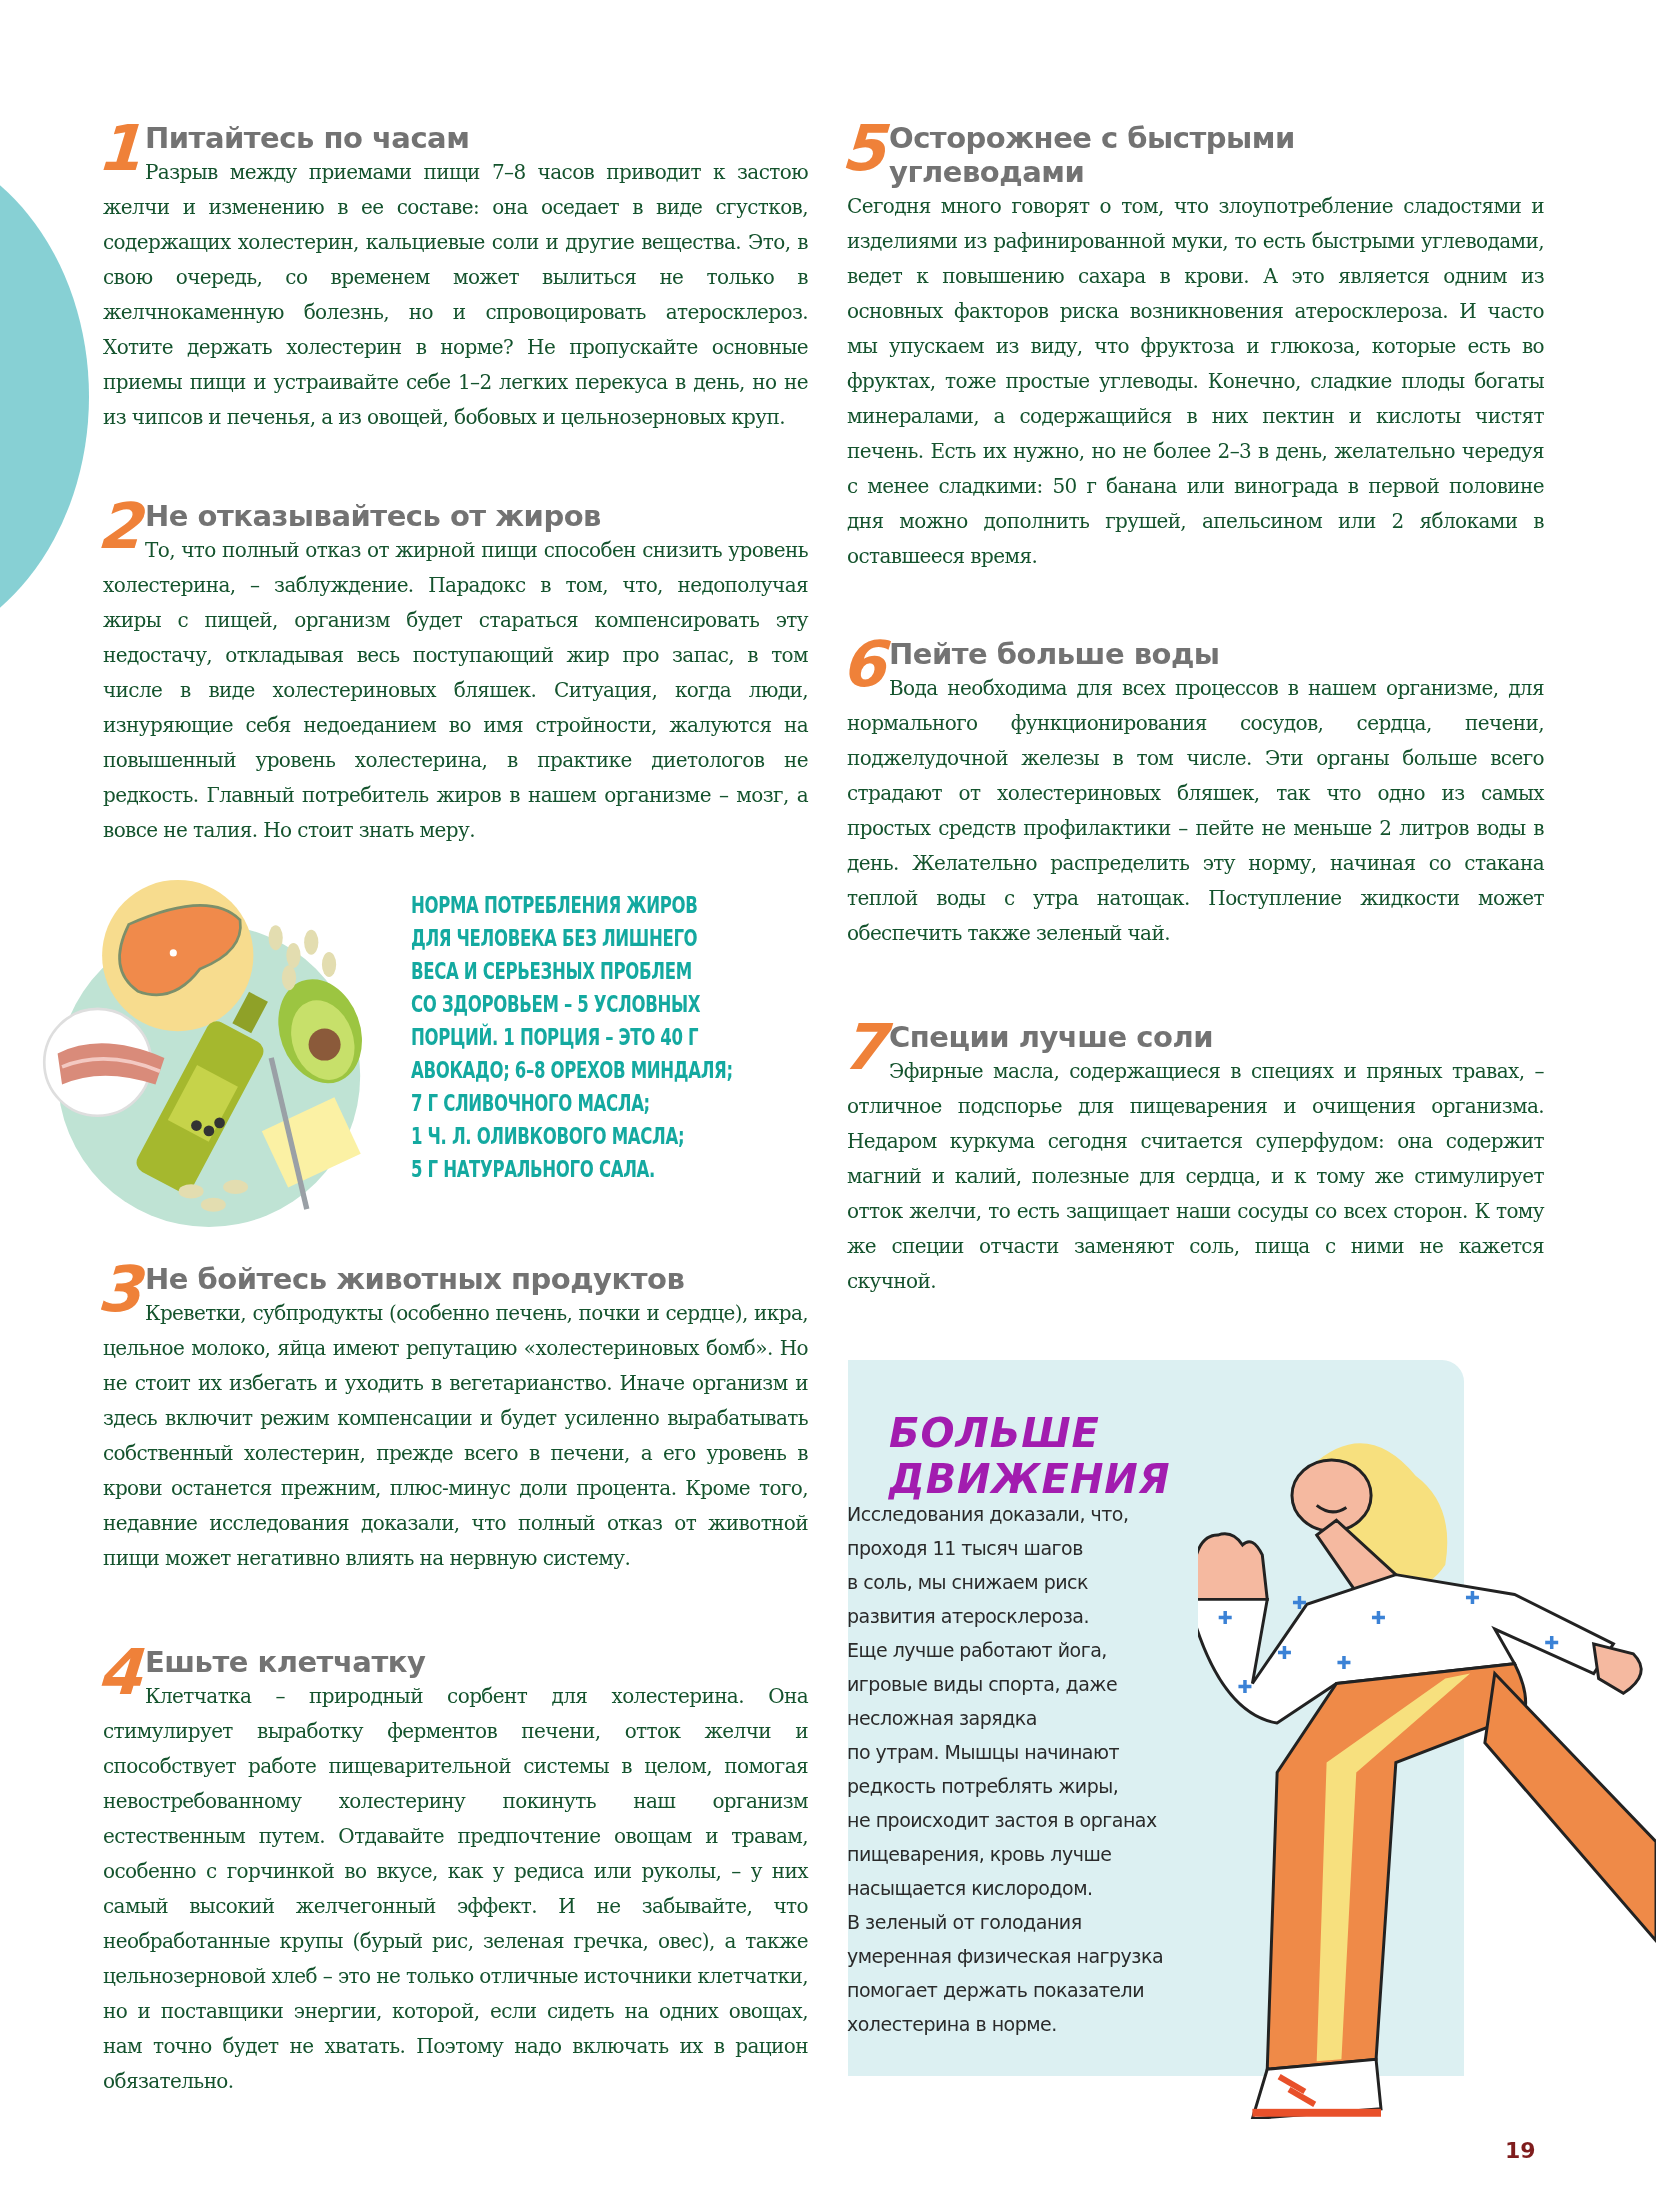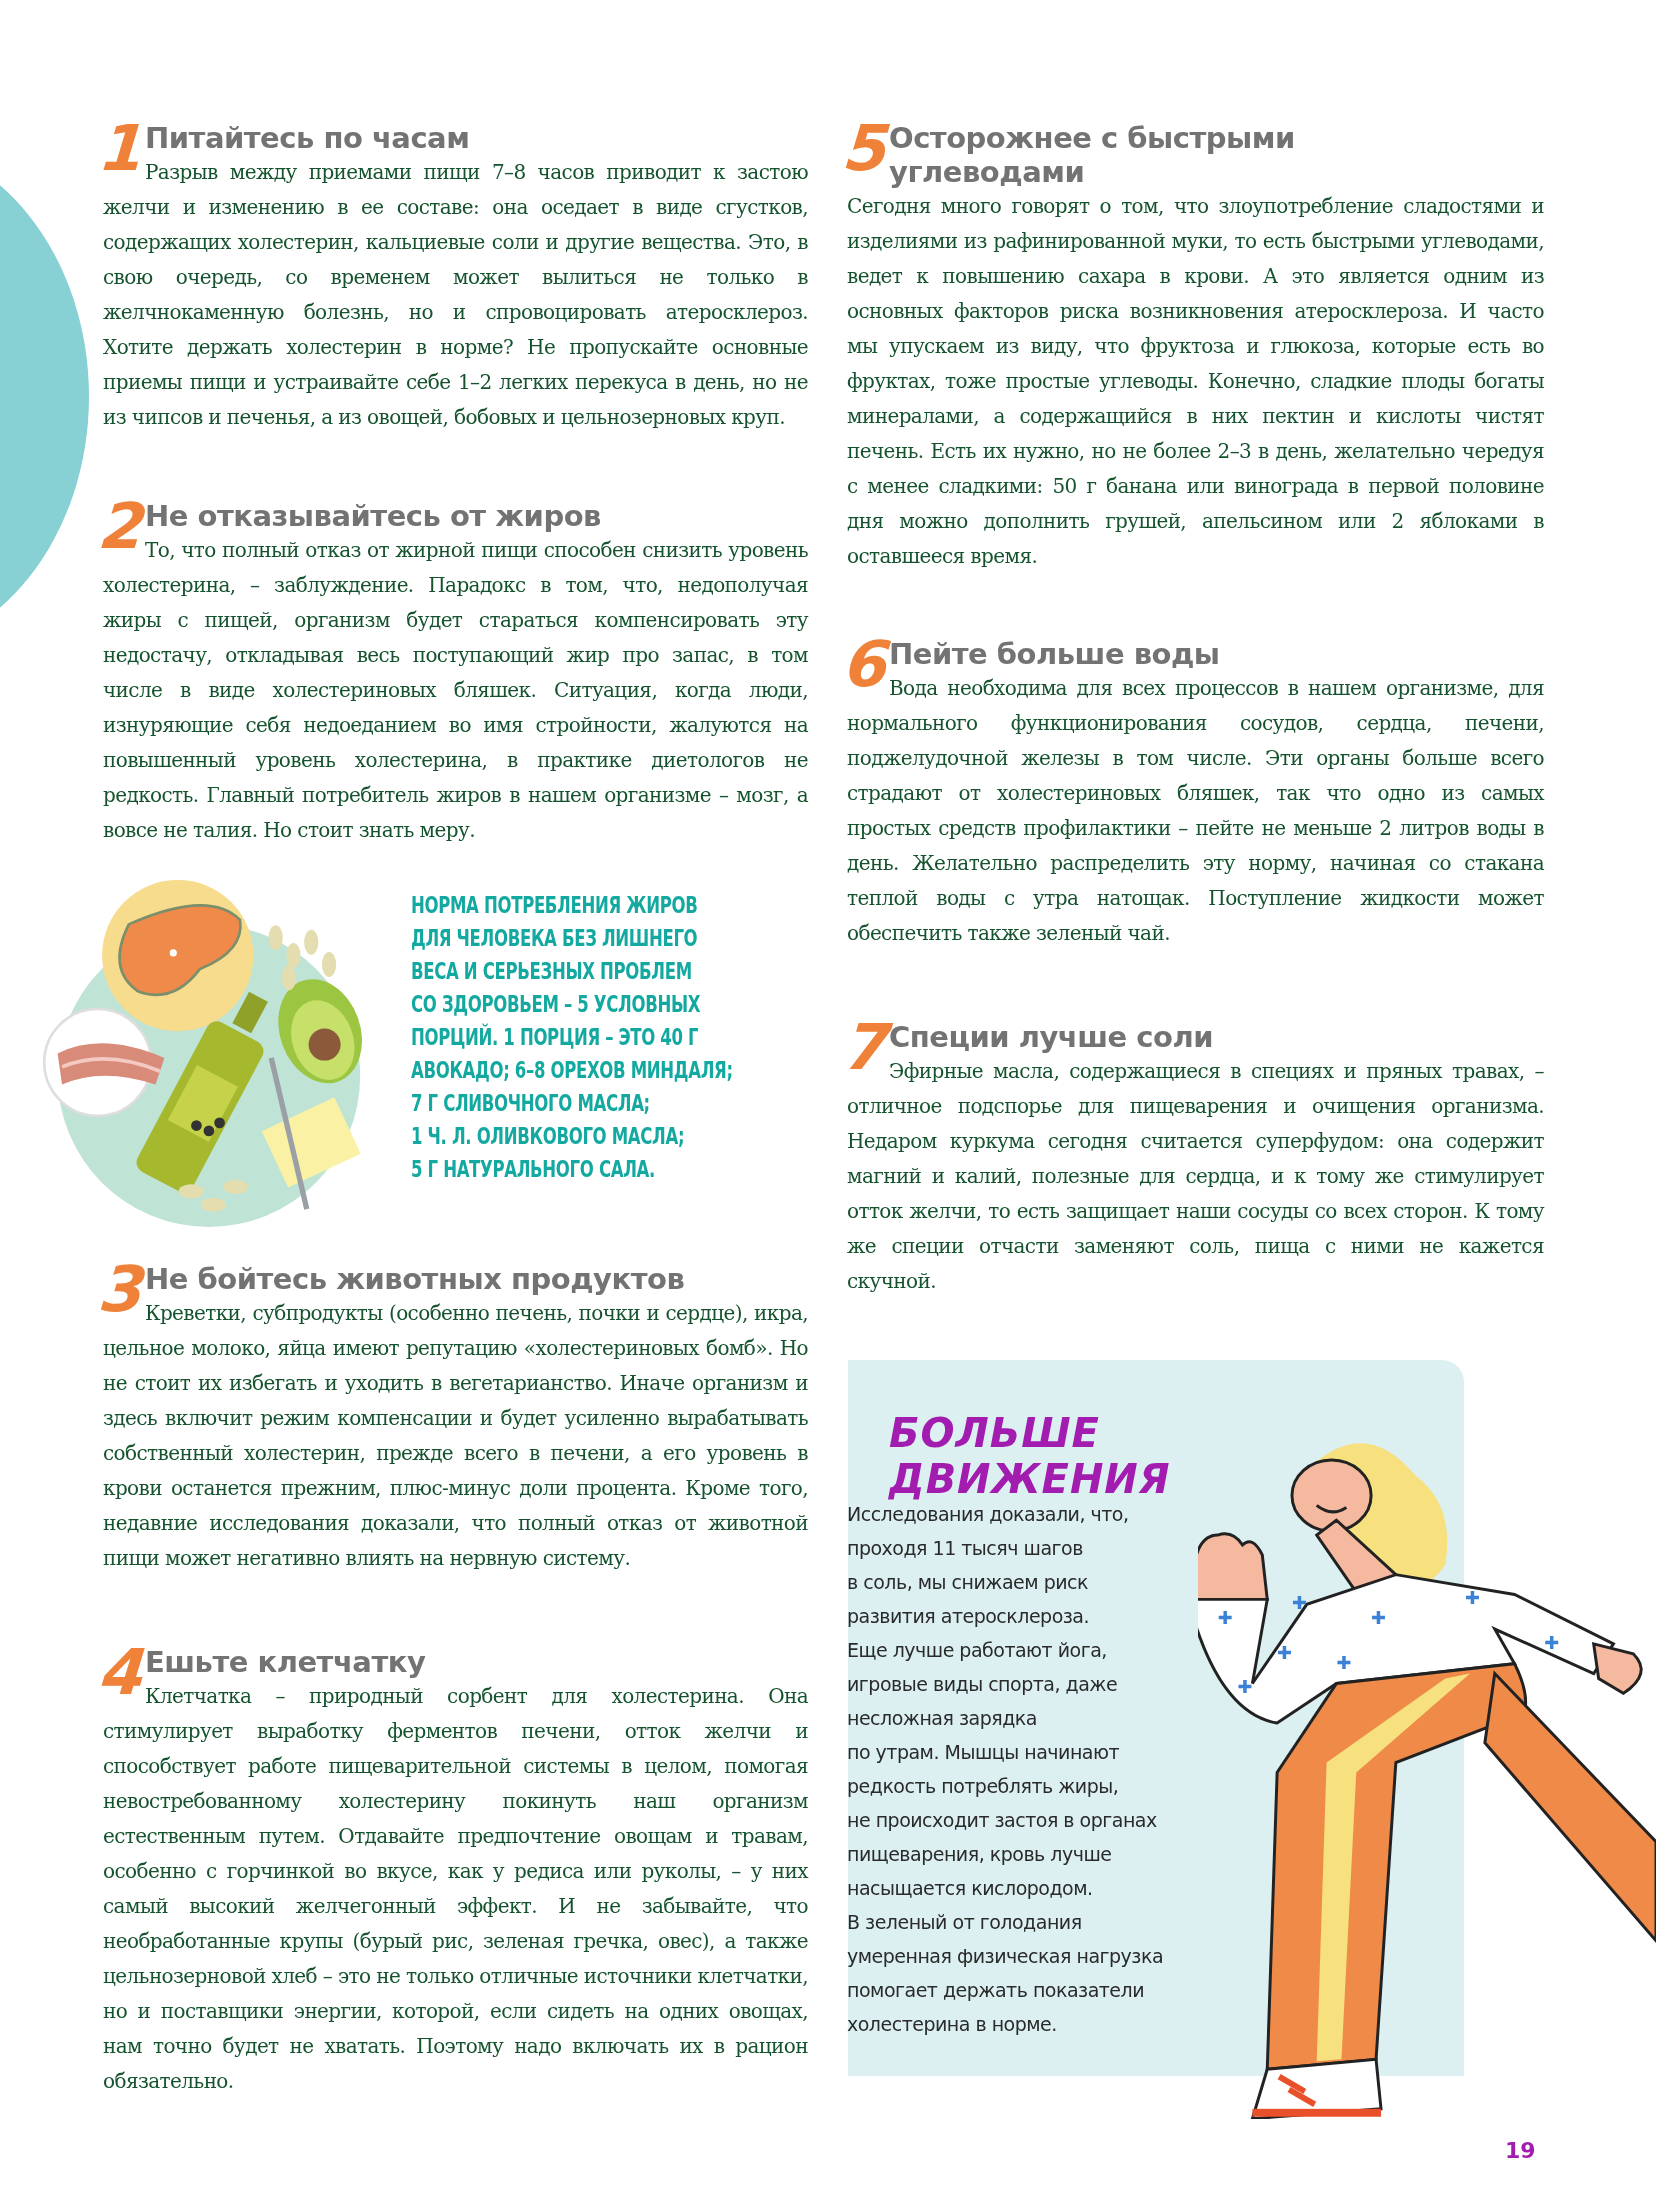--- a/index.html
+++ b/index.html
@@ -61,21 +61,21 @@
     }
     .move-text {
       position: absolute; left: 847px; top: 1497px; width: 416px;
       font-family: "DejaVu Sans", sans-serif; font-size: 19px; line-height: 34px;
       color: #2a2a2a; letter-spacing: -0.5px;
     }
     .move-illus { position: absolute; left: 1198px; top: 1426px; width: 458px; height: 693px; }
 
     .page-num {
       position: absolute; left: 1505px; top: 2138px;
-      font-family: "DejaVu Sans", sans-serif; font-weight: bold; font-size: 22px; color: #a21caf;
+      font-family: "DejaVu Sans", sans-serif; font-weight: bold; font-size: 22px; color: #7f1d1d;
     }
   </style>
 </head>
 <body>
 
 <div class="teal-arc"></div>
 
 <div class="section s1">
   <div class="sec-head">
     <span class="num">1</span>

